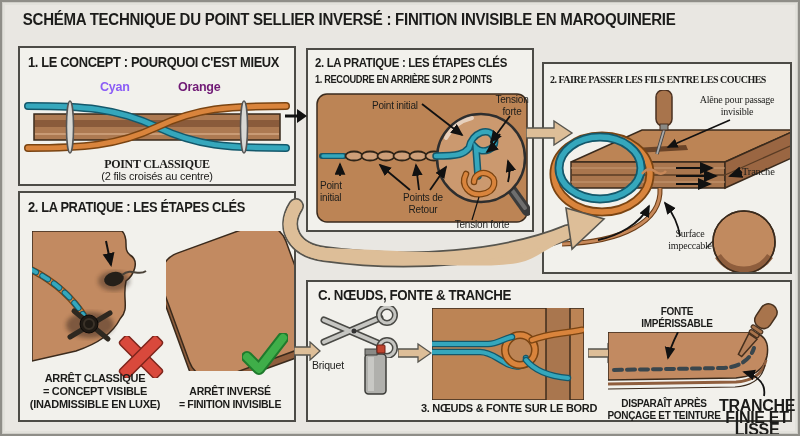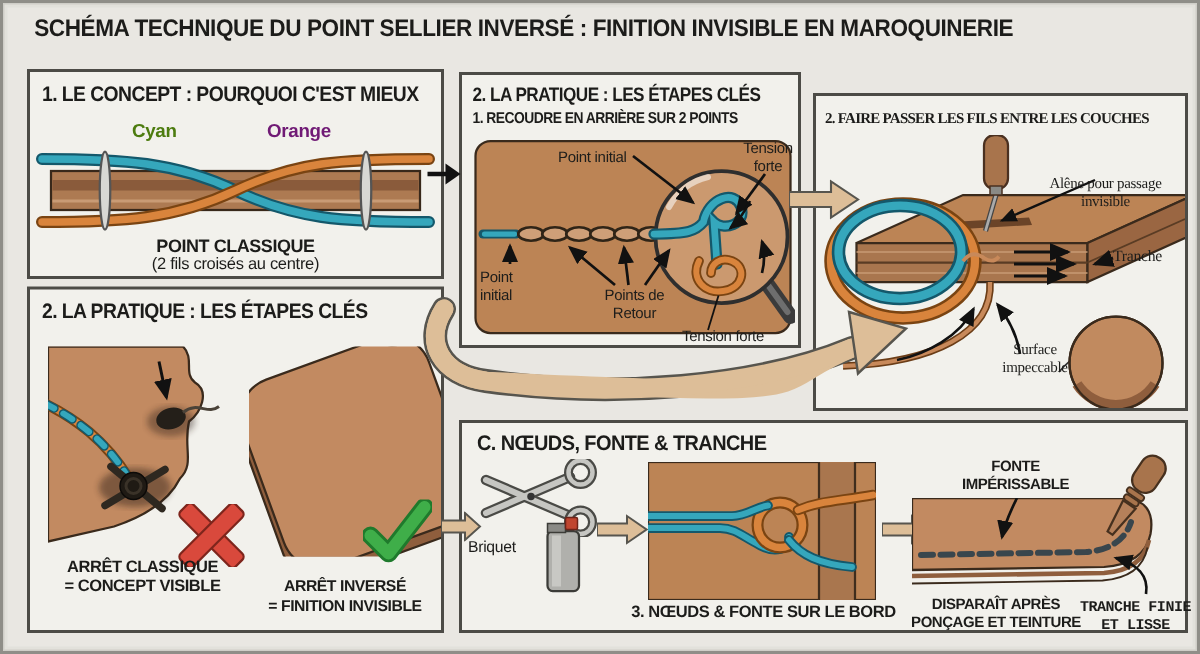--- a/index.html
+++ b/index.html
@@ -39,34 +39,34 @@
 <body>
 
 <div class="frame">
 
   <div class="title">
     <span>SCHÉMA TECHNIQUE DU POINT SELLIER INVERSÉ : FINITION INVISIBLE EN MAROQUINERIE</span>
   </div>
 
   <section class="panel" style="left:16px;top:44px;width:278px;height:140px;padding-left:27px;">
     <div class="ph" style="left:8px;top:6px;font-size:14px;transform:scaleX(.92);">1. LE CONCEPT : POURQUOI C'EST MIEUX</div>
-    <div class="thread-label" style="left:68px;top:32px;color:#4d7c0f;">Cyan</div>
+    <div class="thread-label" style="left:80px;top:32px;color:#8b5cf6;">Cyan</div>
     <div class="thread-label" style="left:158px;top:32px;color:#701a75;">Orange</div>
     <svg style="left:2px;top:48px;" width="270" height="60" viewBox="0 0 270 60">
       <rect x="12" y="18" width="246" height="26" fill="#AD7A52" stroke="#38281a" stroke-width="1.5"></rect>
       <rect x="13" y="24" width="244" height="7" fill="#8A5B3B"></rect>
       <line x1="13" y1="38" x2="257" y2="38" stroke="#C99B75" stroke-width="2"></line>
       <path d="M6,10 C60,10 95,12 135,31 C175,50 205,52 264,52" fill="none" stroke="#14586B" stroke-width="8" stroke-linecap="round"></path>
       <path d="M6,10 C60,10 95,12 135,31 C175,50 205,52 264,52" fill="none" stroke="#35A7BC" stroke-width="5" stroke-linecap="round"></path>
       <path d="M6,52 C60,52 95,50 135,31 C175,12 205,10 264,10" fill="none" stroke="#7A4412" stroke-width="8" stroke-linecap="round"></path>
       <path d="M6,52 C60,52 95,50 135,31 C175,12 205,10 264,10" fill="none" stroke="#D9843C" stroke-width="5" stroke-linecap="round"></path>
       <ellipse cx="48" cy="31" rx="3.5" ry="26" fill="#D8D8D4" stroke="#555" stroke-width="1.5"></ellipse>
       <ellipse cx="222" cy="31" rx="3.5" ry="26" fill="#D8D8D4" stroke="#555" stroke-width="1.5"></ellipse>
     </svg>
-    <div class="cap" style="left:0;top:110px;width:274px;font-size:12px;">POINT CLASSIQUE</div>
+    <div class="cap" style="left:0;top:110px;width:274px;font-size:12px;font-family:Liberation Serif, serif;">POINT CLASSIQUE</div>
     <div class="lbl" style="left:0;top:123px;width:274px;font-size:11px;">(2 fils croisés au centre)</div>
   </section>
 
   <section class="panel" style="left:304px;top:46px;width:228px;height:184px;">
     <div class="ph" style="left:7px;top:5px;font-size:13px;transform:scaleX(.88);">2. LA PRATIQUE : LES ÉTAPES CLÉS</div>
     <div class="ph" style="left:7px;top:23px;font-size:10.5px;transform:scaleX(.88);">1. RECOUDRE EN ARRIÈRE SUR 2 POINTS</div>
     <svg style="left:6px;top:40px;" width="216" height="140" viewBox="0 0 216 140">
       <defs>
         <marker id="ah2" markerWidth="8" markerHeight="8" refX="6" refY="3" orient="auto">
           <path d="M0,0 L7,3 L0,6 Z" fill="#111"></path>
@@ -147,21 +147,21 @@
       <line x1="184" y1="30" x2="122" y2="57" stroke="#111" stroke-width="1.6" marker-end="url(#ah3)"></line>
       <path d="M52,150 C72,146 94,134 103,116" fill="none" stroke="#111" stroke-width="1.8" marker-end="url(#ah3)"></path>
       <path d="M134,146 C132,133 126,122 119,113" fill="none" stroke="#111" stroke-width="1.8" marker-end="url(#ah3)"></path>
       <path d="M160,158 C170,146 178,144 186,148" fill="none" stroke="#333" stroke-width="1.2"></path>
       <g>
         <circle cx="198" cy="152" r="31" fill="#C18A5F" stroke="#3a2a1c" stroke-width="1.5"></circle>
         <path d="M172,166 A31,31 0 0 0 224,166" fill="none" stroke="#8F5E3D" stroke-width="7"></path>
         <circle cx="198" cy="152" r="31" fill="none" stroke="#3a2a1c" stroke-width="1.5"></circle>
       </g>
     </svg>
-    <div class="lbl" style="left:140px;top:30px;width:106px;margin-top:23px;">Alêne pour passage invisible</div>
+    <div class="lbl" style="left:140px;top:30px;width:106px;">Alêne pour passage invisible</div>
     <div class="lbl" style="left:198px;top:102px;width:48px;text-align:left;font-size:10.5px;">Tranche</div>
     <div class="lbl" style="left:110px;top:164px;width:72px;">Surface impeccable</div>
   </section>
 
   <section class="panel" style="left:16px;top:189px;width:278px;height:231px;">
     <div class="ph" style="left:8px;top:6px;font-size:14px;transform:scaleX(.92);">2. LA PRATIQUE : LES ÉTAPES CLÉS</div>
 
     <svg style="left:12px;top:38px;" width="128" height="138" viewBox="0 0 128 138">
       <defs>
         <marker id="ah4" markerWidth="8" markerHeight="8" refX="6" refY="3" orient="auto">
@@ -187,20 +187,21 @@
       <line x1="74" y1="10" x2="79" y2="34" stroke="#111" stroke-width="2" marker-end="url(#ah4)"></line>
     </svg>
     <svg style="left:98px;top:143px;" width="46" height="42" viewBox="0 0 46 42">
       <g transform="rotate(45 23 21)">
         <rect x="-3" y="15" width="52" height="12" rx="3" fill="#D9493C" stroke="#7E251C" stroke-width="1.5"></rect>
         <rect x="17" y="-5" width="12" height="52" rx="3" fill="#D9493C" stroke="#7E251C" stroke-width="1.5"></rect>
       </g>
     </svg>
     <div class="cap" style="left:4px;top:179px;width:142px;">ARRÊT CLASSIQUE</div>
     <div class="cap" style="left:4px;top:192px;width:142px;">= CONCEPT VISIBLE</div>
+    <div class="cap" style="left:4px;top:205px;width:142px;">(INADMISSIBLE EN LUXE)</div>
 
     <svg style="left:146px;top:38px;" width="128" height="140" viewBox="0 0 128 140">
       <rect x="2" y="14" width="132" height="132" rx="26" transform="rotate(-20 64 70)" fill="#8F5E3D" stroke="#3a2a1c" stroke-width="1.5"></rect>
       <rect x="5" y="7" width="132" height="132" rx="26" transform="rotate(-20 64 70)" fill="#C28A61" stroke="#3a2a1c" stroke-width="1.5"></rect>
     </svg>
     <svg style="left:222px;top:140px;" width="46" height="42" viewBox="0 0 46 42">
       <path d="M5,24 L17,36 L41,5" fill="none" stroke="#1F7A2C" stroke-width="12" stroke-linecap="round" stroke-linejoin="round"></path>
       <path d="M5,24 L17,36 L41,5" fill="none" stroke="#3FAE49" stroke-width="8" stroke-linecap="round" stroke-linejoin="round"></path>
     </svg>
     <div class="cap" style="left:148px;top:192px;width:124px;font-size:10.5px;">ARRÊT INVERSÉ</div>
@@ -262,21 +263,21 @@
           <path d="M0,0 L7,3 L0,6 Z" fill="#111"></path>
         </marker>
       </defs>
       <path d="M0,0 H140 Q163,1 159,24 Q155,44 128,46 L0,48 Z" fill="#C28A61" stroke="#3a2a1c" stroke-width="1.5"></path>
       <path d="M0,52 L128,50 Q154,48 158,28" fill="none" stroke="#8F5E3D" stroke-width="3"></path>
       <path d="M0,57 L127,55 Q153,53 157,33" fill="none" stroke="#3a2a1c" stroke-width="1.2"></path>
       <path d="M6,38 L116,36 Q140,34 146,16" fill="none" stroke="#39464d" stroke-width="4" stroke-dasharray="8 5" stroke-linecap="round"></path>
       <path d="M70,0 C66,8 62,16 60,26" fill="none" stroke="#111" stroke-width="1.8" marker-end="url(#ah5)"></path>
     </svg>
     <div class="cap" style="left:298px;top:116px;width:116px;font-size:10px;line-height:12px;">DISPARAÎT APRÈS PONÇAGE ET TEINTURE</div>
-    <div class="cap" style="left:408px;top:118px;width:82px;font-size:10px;line-height:12px;font-family:Liberation Mono, monospace;">TRANCHE FINIE ET LISSE</div>
+    <div class="cap" style="left:408px;top:118px;width:82px;font-size:16px;line-height:12px;">TRANCHE FINIE ET LISSE</div>
     <svg style="left:430px;top:86px;" width="34" height="30" viewBox="0 0 34 30">
       <path d="M26,28 C28,16 20,8 6,4" fill="none" stroke="#111" stroke-width="1.8" marker-end="url(#ah5)"></path>
     </svg>
     <svg style="left:422px;top:16px;" width="52" height="70" viewBox="0 0 52 70">
       <g transform="translate(6,2) rotate(34 20 30)">
         <rect x="12" y="0" width="17" height="26" rx="8" fill="#A8744C" stroke="#46301e" stroke-width="1.5"></rect>
         <rect x="14" y="27" width="13" height="4" rx="2" fill="#A8744C" stroke="#46301e" stroke-width="1.2"></rect>
         <rect x="15" y="32" width="11" height="4" rx="2" fill="#A8744C" stroke="#46301e" stroke-width="1.2"></rect>
         <polygon points="16,37 26,37 23,60 19,60" fill="#B5805A" stroke="#46301e" stroke-width="1.5"></polygon>
       </g>

